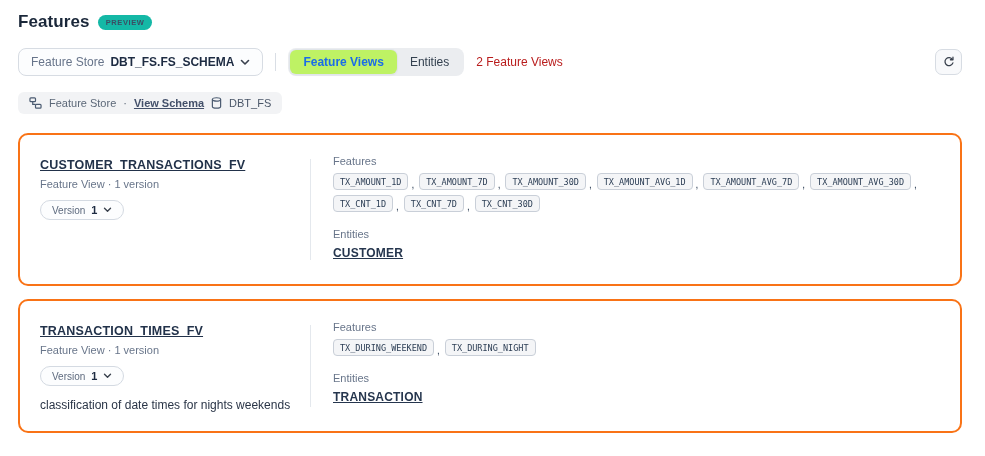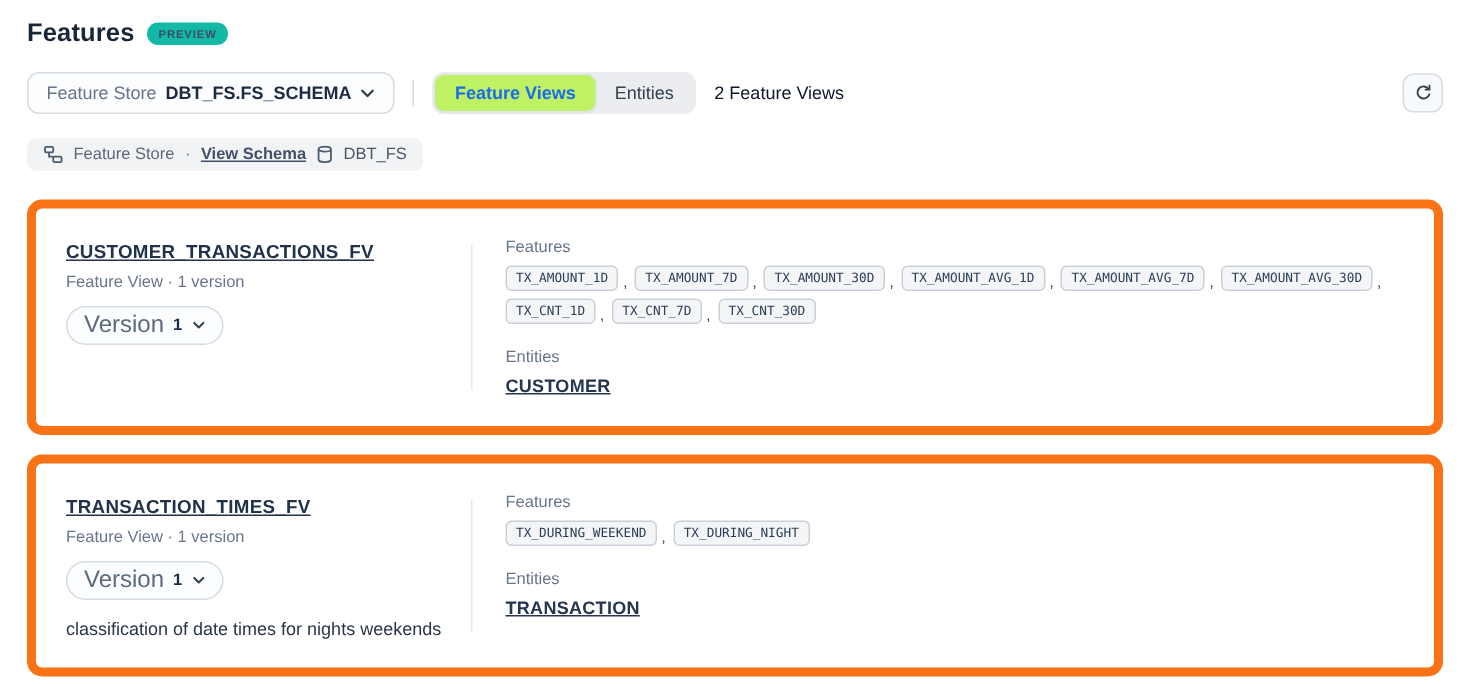--- a/index.html
+++ b/index.html
@@ -17,45 +17,45 @@
   .toolbar { display:flex; align-items:center; gap:12px; margin-top:16px; }
   .fs-select { display:inline-flex; align-items:center; gap:6px; border:1px solid #d7dce3;
     border-radius:8px; padding:6px 12px; background:#fcfdfe; cursor:pointer; }
   .fs-label { color:#67748a; font-size:12px; }
   .fs-value { color:#1d2b42; font-size:12px; font-weight:bold; }
   .vdivider { width:1px; height:18px; background:#d9dee5; }
   .segmented { display:inline-flex; align-items:center; background:#ebedf0; border-radius:8px; padding:2px; }
   .segment { font-size:12px; padding:5px 13px; border-radius:6px; color:#33404f; cursor:pointer; }
   .segment.active { background:#bef264; color:#1a6ce8; font-weight:bold;
     box-shadow:0 0 0 1px #e1e5ea, 0 1px 2px rgba(20,30,50,.08); }
-  .count-text { font-size:12px; color:#0f172a; }
+  .count-text { font-size:12px; color:#b91c1c; }
   .refresh-btn { margin-left:auto; width:27px; height:26px; border:1px solid #d7dce3;
     border-radius:7px; background:#f8f9fb; display:flex; align-items:center; justify-content:center; cursor:pointer; }
 
   
   .crumb-row { margin-top:16px; }
   .crumb-pill { display:inline-flex; align-items:center; gap:7px; background:#f2f3f5;
     border-radius:6px; padding:5px 11px; font-size:11px; color:#5c6878; }
   .crumb-link { color:#43506a; text-decoration:underline; font-weight:bold; cursor:pointer;text-align:right; }
   .crumb-db { color:#4a5668; }
   .cicon { display:inline-flex; align-items:center; }
 
   
   .cards { margin-top:19px; display:flex; flex-direction:column; gap:13px; }
-  .card { border:6px solid #f97316; border-radius:10px; background:#ffffff; display:flex; }
+  .card { border:2px solid #f97316; border-radius:10px; background:#ffffff; display:flex; }
   .card-left { flex:0 0 290px; padding:20px 0 18px 20px; }
   .card-divider { width:1px; background:#e4e8ed; margin:24px 0; }
   .card-right { flex:1; padding:20px 22px 18px 22px; }
 
   .fv-title { font-size:12.5px; font-weight:bold; color:#22324a; text-decoration:underline;
     letter-spacing:.2px; cursor:pointer; display:inline-block; }
   .fv-meta { font-size:11px; color:#68758a; margin-top:5px; }
   .version-pill { display:inline-flex; align-items:center; gap:6px; border:1px solid #d4dae2;
     border-radius:14px; padding:3px 11px; margin-top:10px; background:#fcfdfe; cursor:pointer; }
-  .version-label { font-size:16px; color:#5d6a7e; }
+  .version-label { font-size:10px; color:#5d6a7e; }
   .version-value { font-size:11px; font-weight:bold; color:#1d2b42; }
   .fv-desc { font-size:12px; color:#2a3547; margin-top:11px; line-height:1.35; max-width:272px; }
 
   .section-label { font-size:11px; color:#68758a; }
   .chip-list { margin-top:6px; display:flex; flex-wrap:wrap; align-items:flex-end;
     row-gap:5px; column-gap:3px; max-width:620px; }
   .chip { font-family:"DejaVu Sans Mono", monospace; font-size:8.5px; color:#2b3d54;
     background:#f4f5f7; border:1px solid #c9cfd8; border-radius:4px; padding:2.5px 6px; white-space:nowrap; }
   .comma { font-size:10px; color:#2b3d54; margin-right:2px; }
   .entities-block { margin-top:16px; }

